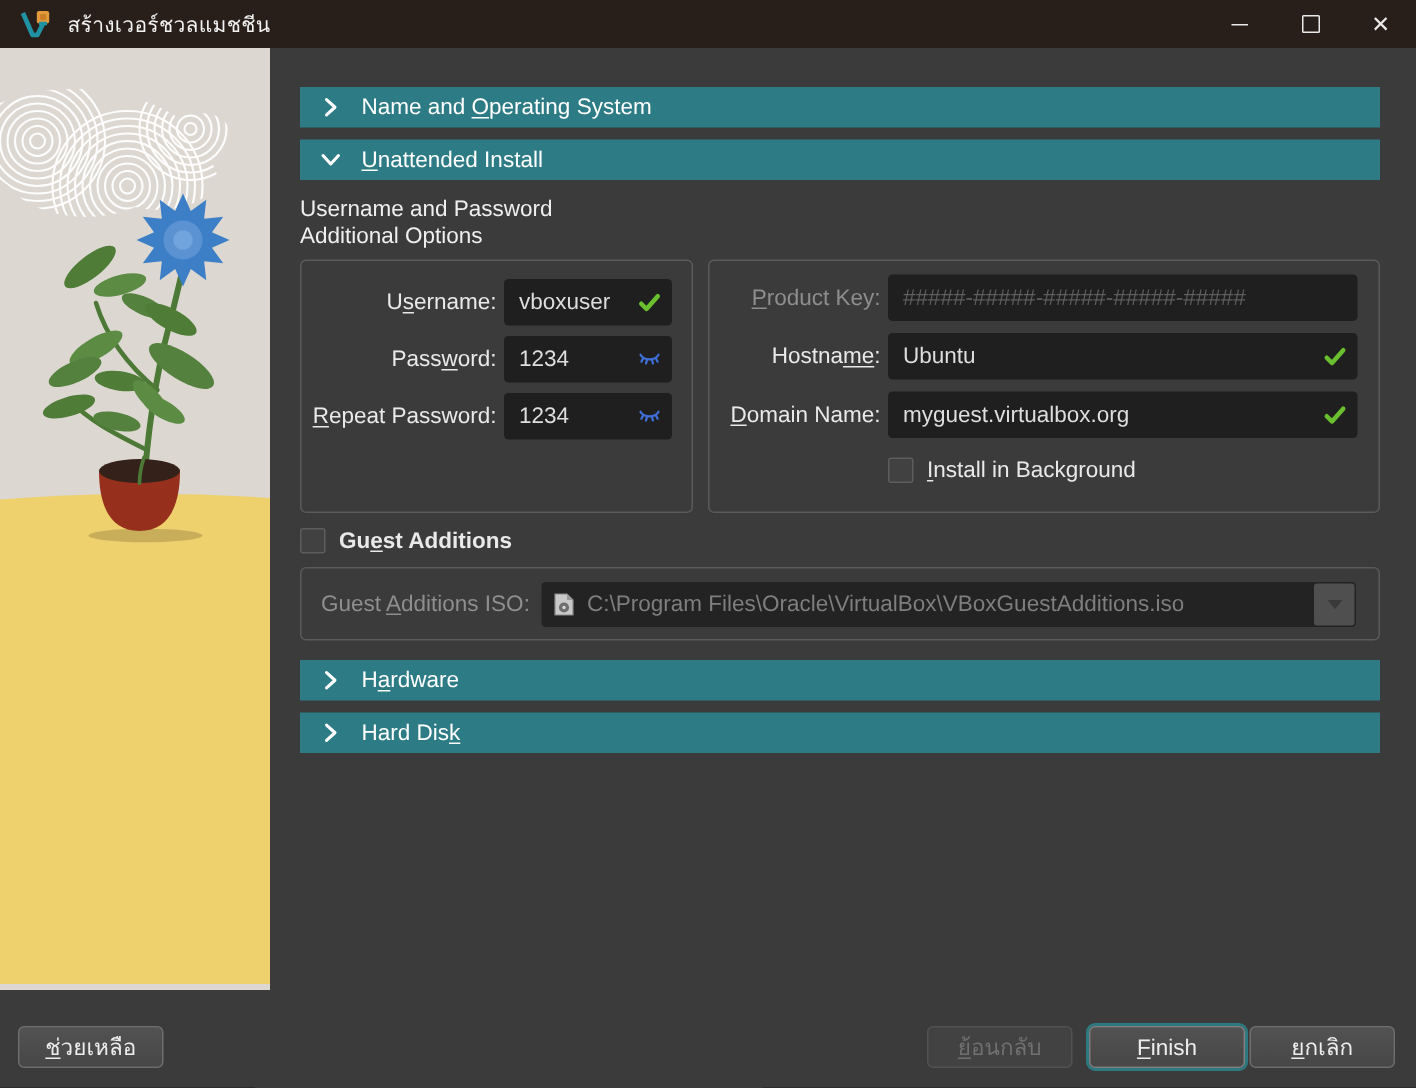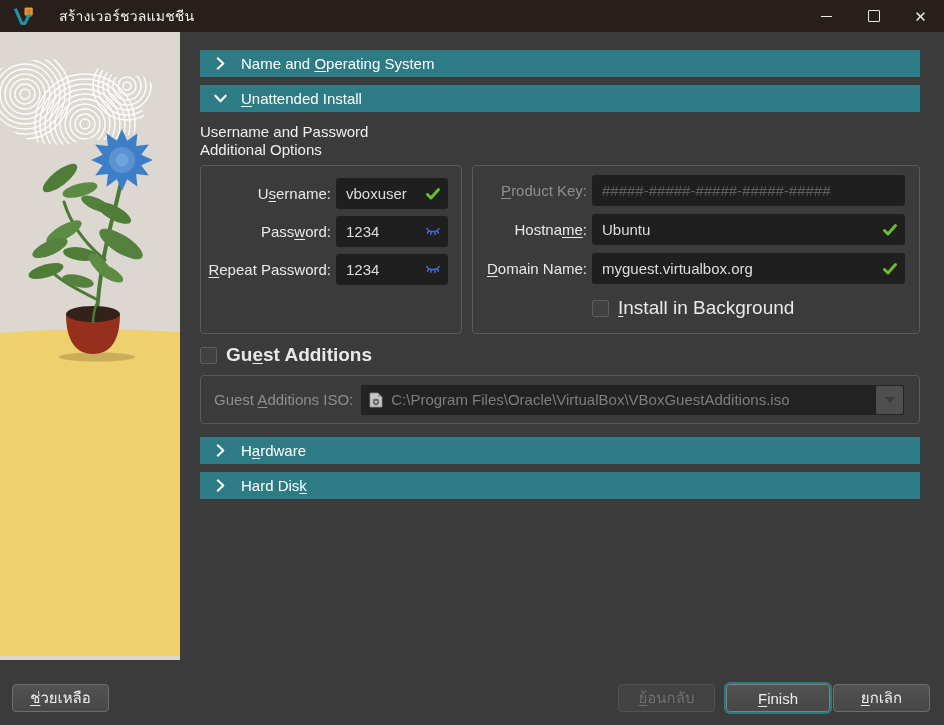--- a/index.html
+++ b/index.html
@@ -1,31 +1,31 @@
 <!DOCTYPE html>
 <html><head>
 <meta charset="utf-8">
 <style>
   html,body{margin:0;padding:0;background:#222;}
   .window{position:relative;width:944px;height:725px;background:#3b3b3b;overflow:hidden;
           font-family:"Liberation Sans",sans-serif;-webkit-font-smoothing:antialiased;}
   
   .titlebar{position:absolute;top:0;left:0;width:944px;height:32px;background:#281f1b;
-            display:flex;align-items:center;gap:14px;}
+            display:flex;align-items:center;}
   .app-icon{width:22px;height:22px;margin-left:13px;flex:0 0 auto;}
   .titlebar-title{color:#f2f2f2;font-size:14px;margin-left:10px;letter-spacing:.2px;}
   .win-controls{margin-left:auto;display:flex;height:32px;}
   .win-btn{width:47px;height:32px;display:flex;align-items:center;justify-content:center;}
   .glyph-min{width:11px;height:0;border-top:1.6px solid #eaeaea;}
   .glyph-max{width:10px;height:10px;border:1.4px solid #eaeaea;border-radius:1px;}
   .glyph-close{color:#eaeaea;font-size:15px;line-height:1;}
   
   .sidebar{position:absolute;left:0;top:32px;width:180px;height:628px;}
   
-  .content{position:absolute;left:180px;top:24px;width:764px;height:628px;
+  .content{position:absolute;left:180px;top:32px;width:764px;height:628px;
            box-sizing:border-box;padding:26px 24px 0 20px;}
   .section-header{height:27px;background:#2d7b84;display:flex;align-items:center;
                   color:#fff;font-size:15px;padding-left:13px;margin-bottom:8px;cursor:default;}
   .section-header .chev{width:15px;height:15px;margin-right:13px;flex:0 0 auto;}
   .mn{text-decoration:underline;text-underline-offset:2px;}
   .group-titles{display:flex;margin-top:11px;margin-bottom:6px;flex-direction:column;}
   .group-title{color:#efefef;font-size:15px;}
   .gt-left{width:272px;}
   .groups-row{display:flex;gap:10px;}
   .group-box{border:1px solid #5a5a5a;border-radius:4px;box-sizing:border-box;height:169px;}
@@ -35,21 +35,21 @@
   .fg-left{grid-template-columns:1fr 112px;}
   .fg-right{grid-template-columns:1fr 313px;row-gap:8px;}
   .lbl{color:#e9e9e9;font-size:15px;text-align:right;white-space:nowrap;}
   .lbl.dim{color:#8e8e8e;}
   .field{position:relative;height:31px;background:#1f1f1f;border-radius:3px;display:flex;align-items:center;}
   .field input{background:transparent;border:none;outline:none;color:#dddddd;font-size:15px;
                width:100%;padding:0 28px 0 10px;font-family:inherit;}
   .field input::placeholder{color:#5e5e5e;}
   .field input:disabled{color:#6a6a6a;}
   .field-icon{position:absolute;right:7px;top:50%;transform:translateY(-50%);display:flex;}
-  .cb-row{display:flex;align-items:center;gap:9px;color:#e9e9e9;font-size:19px;}
+  .cb-row{display:flex;align-items:center;gap:9px;color:#e9e9e9;font-size:15px;}
   .checkbox{width:17px;height:17px;background:#414141;border:1px solid #5d5d5d;border-radius:2px;
             box-sizing:border-box;flex:0 0 auto;}
   .bg-cb-row{grid-column:2;justify-self:start;margin-top:5px;}
   .ga-row{margin-top:10px;font-weight:bold;}
   .iso-box{border:1px solid #5a5a5a;border-radius:4px;height:49px;margin-top:9px;
            display:flex;align-items:center;box-sizing:border-box;padding:0 15px 0 13px;gap:8px;}
   .iso-label{color:#8e8e8e;font-size:15px;white-space:nowrap;}
   .combo{flex:1;height:30px;background:#232323;border-radius:3px;position:relative;
          display:flex;align-items:center;gap:8px;padding-left:8px;overflow:hidden;}
   .combo-text{color:#7e7e7e;font-size:15px;white-space:nowrap;overflow:hidden;}

